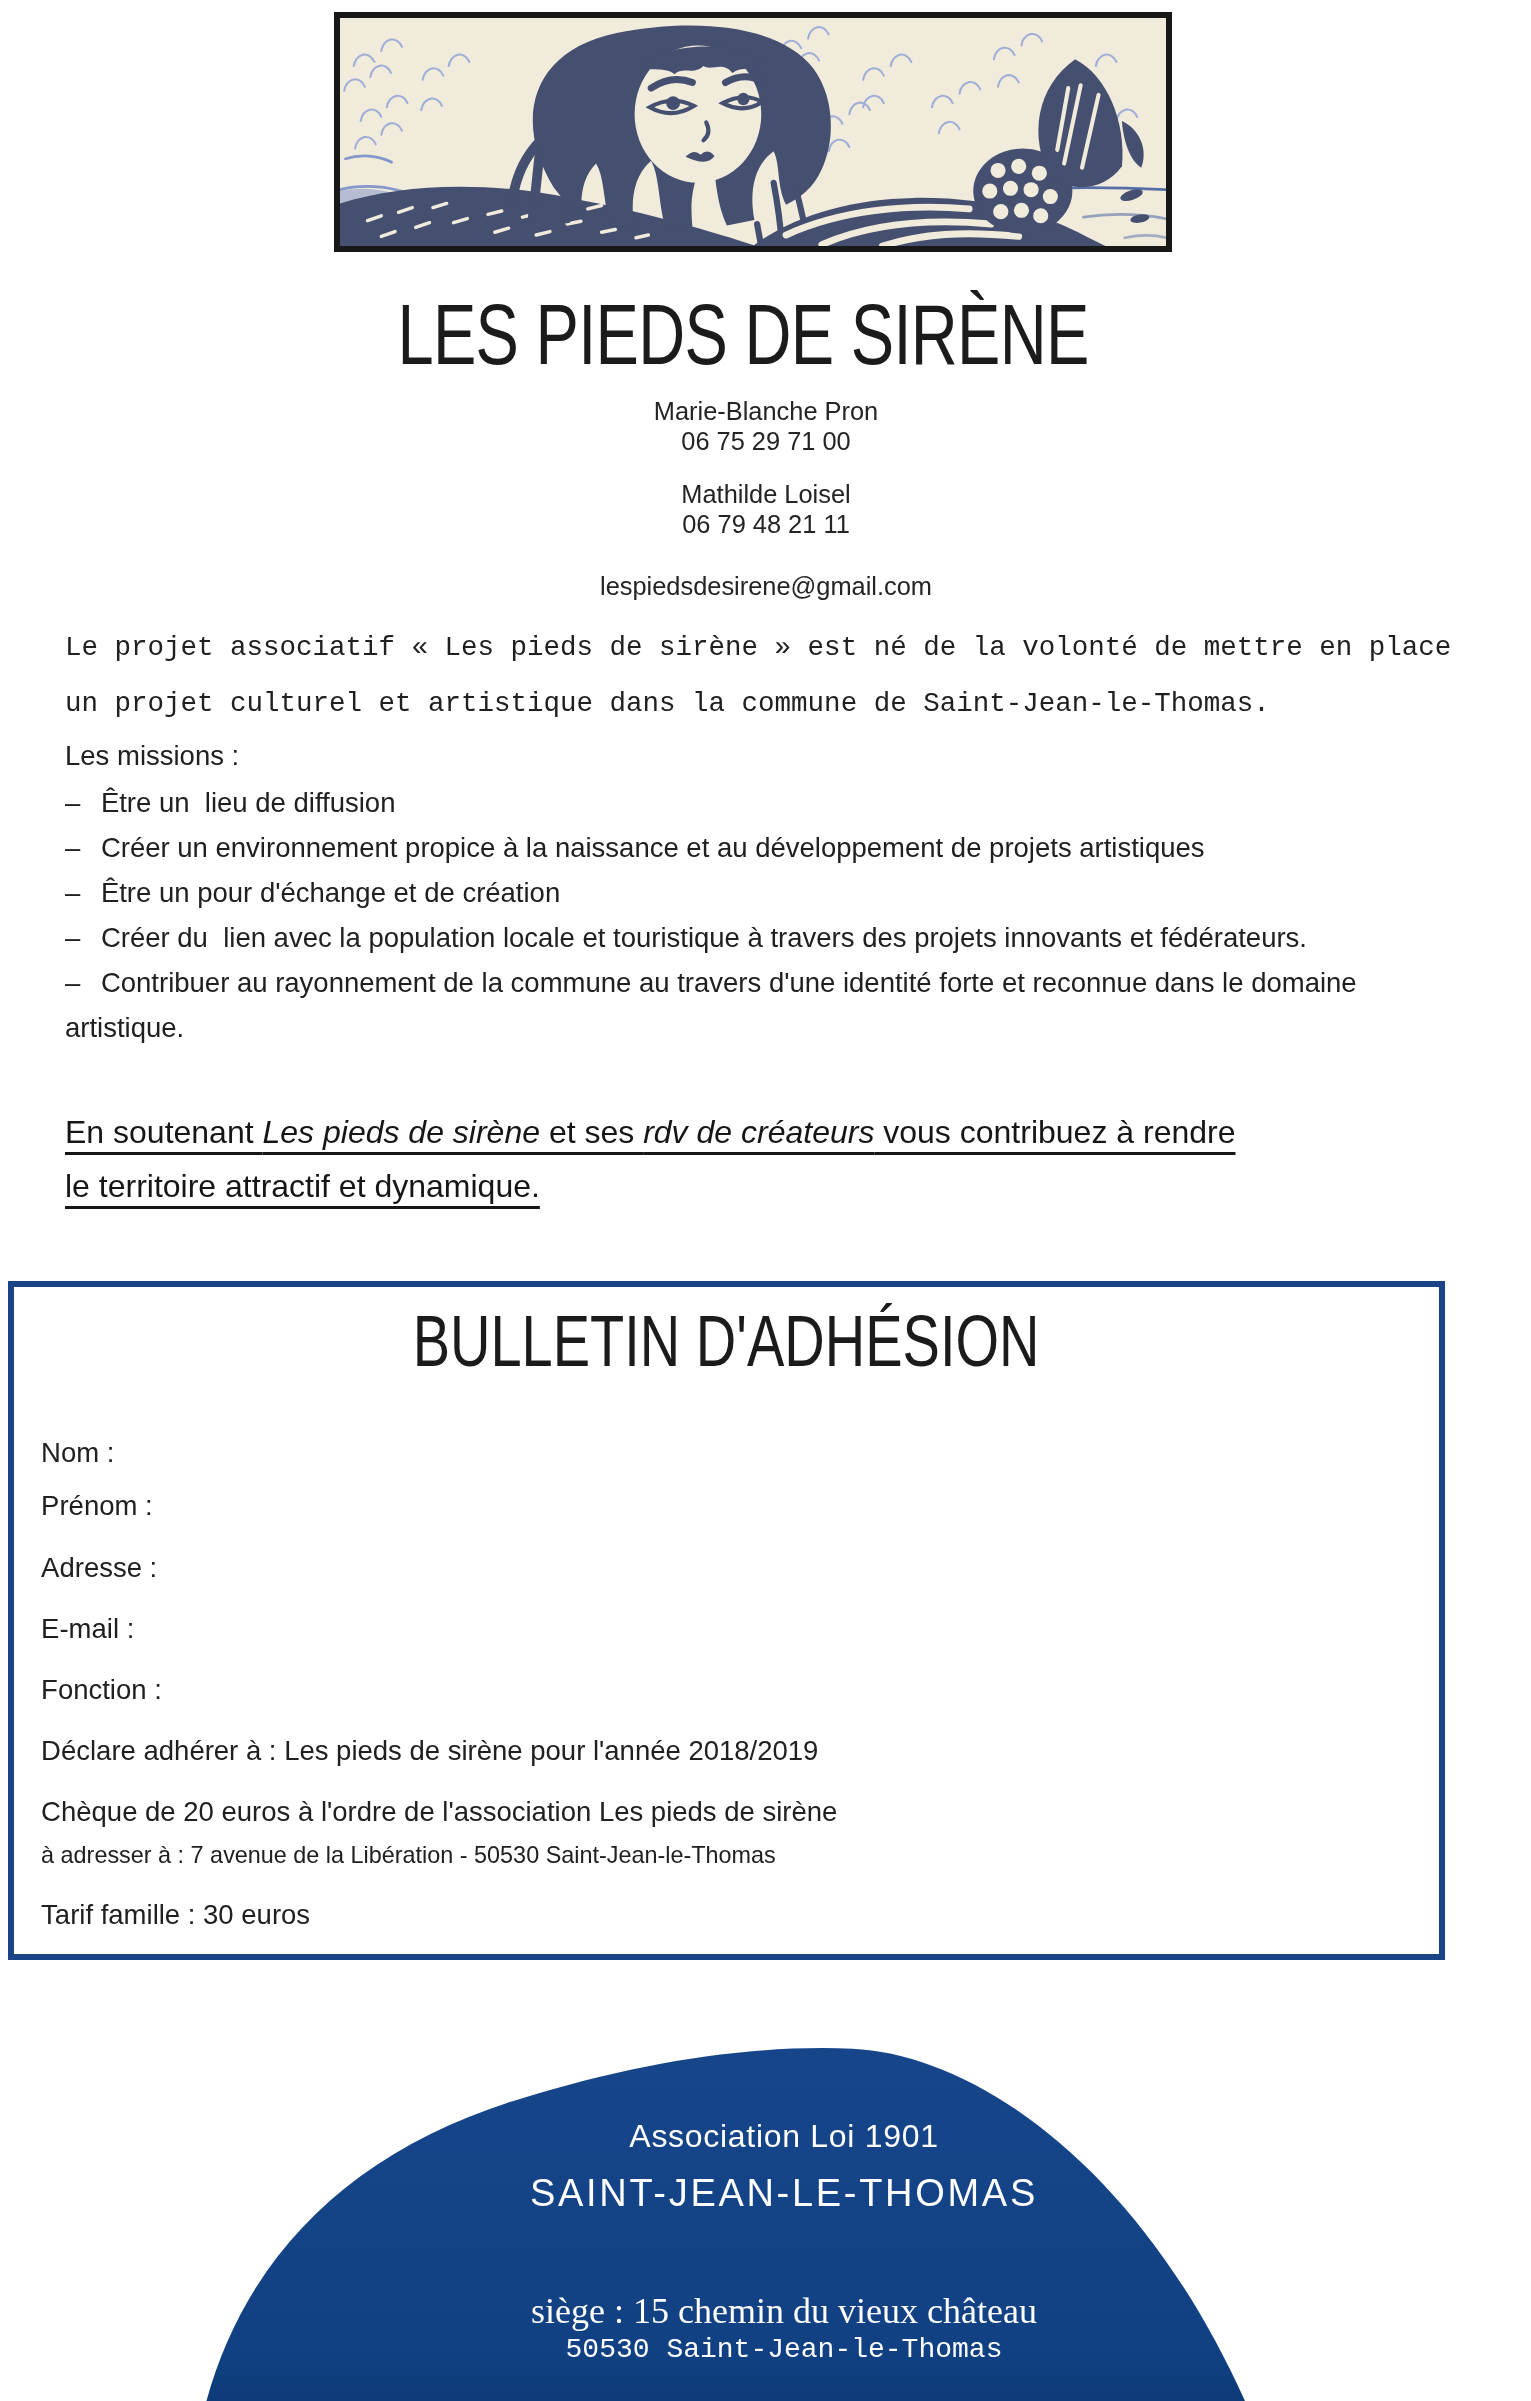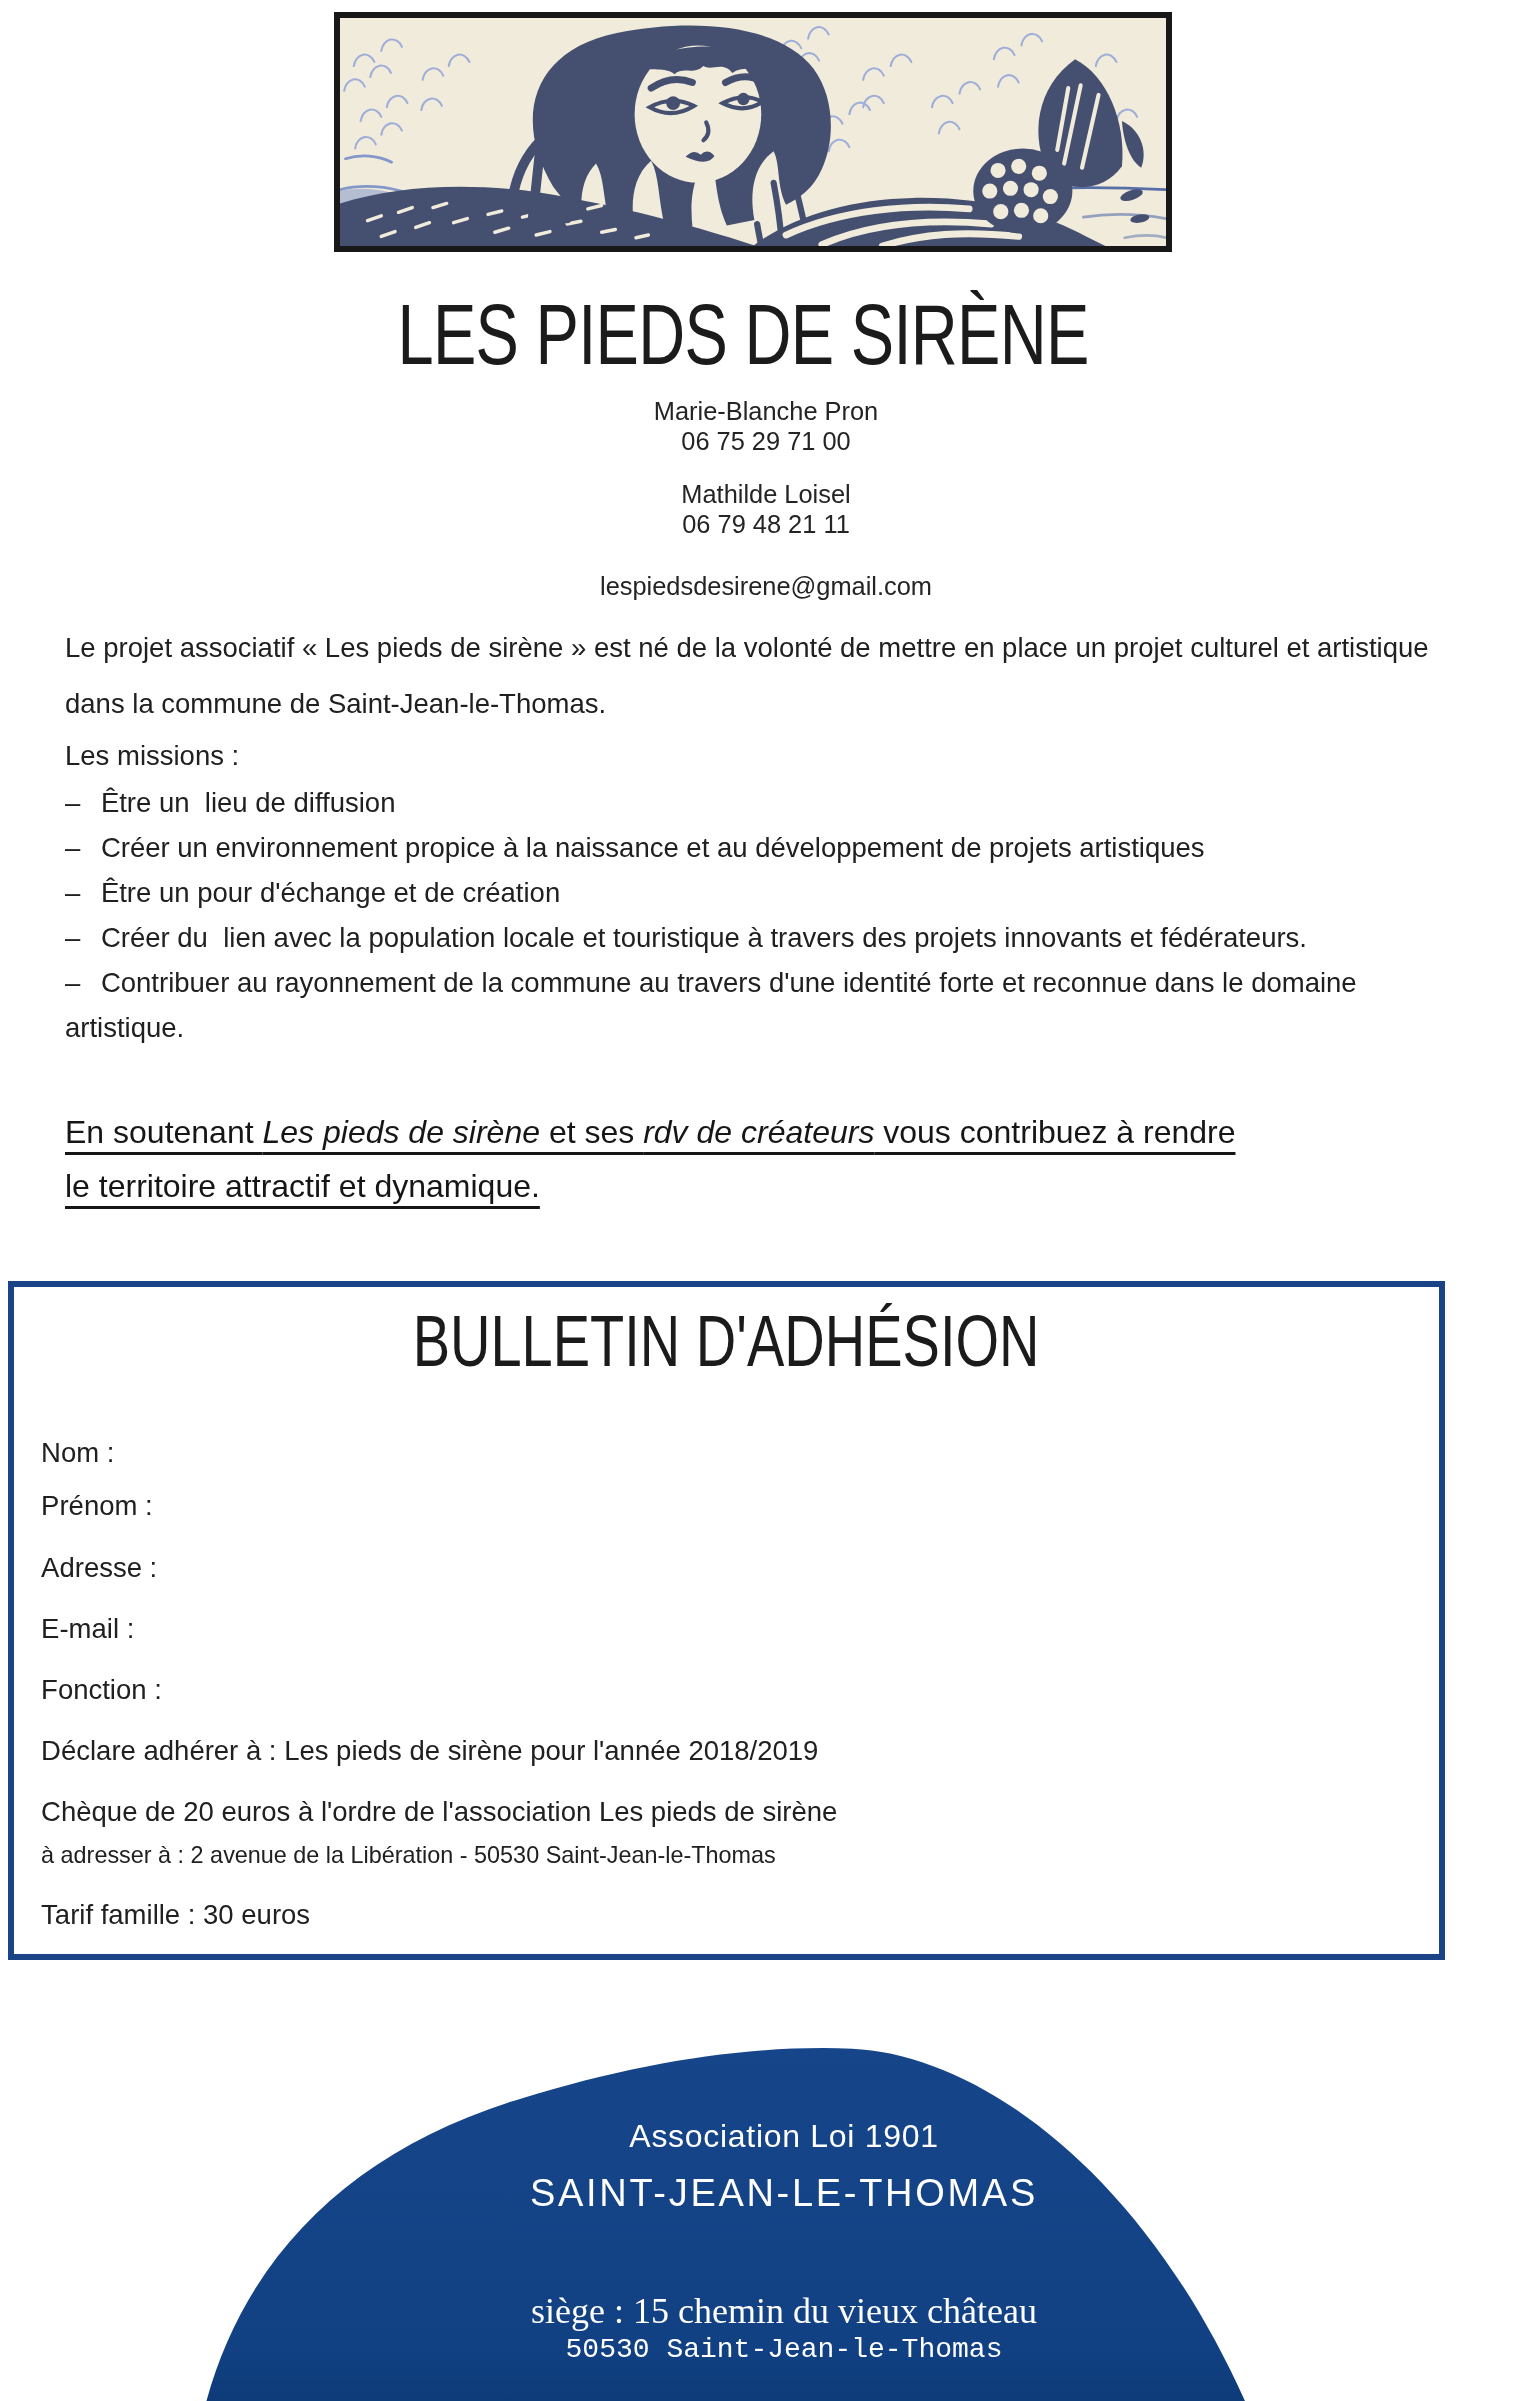--- a/index.html
+++ b/index.html
@@ -24,21 +24,21 @@
     position:absolute;top:397px;left:0;width:1532px;text-align:center;
     font-size:25.4px;line-height:29.5px;color:#242424;
   }
   .contacts .gap{height:24px;}
   .contacts .gap2{height:33px;}
   
   .intro{
     position:absolute;top:620px;left:65px;width:1404px;
     font-size:27.5px;color:#202020;
   }
-  .intro .para{line-height:56px;}
+  .intro .para{line-height:56px;font-family:Liberation Mono, monospace;}
   .missions-label{line-height:48px;}
   .mission{line-height:45px;white-space:pre-wrap;}
   .mission .dash{padding-right:20.6px;}
   
   .highlight{
     position:absolute;top:1105px;left:65px;width:1404px;
     font-size:32px;line-height:54px;color:#161616;
     text-decoration:underline;text-decoration-thickness:3.4px;text-underline-offset:9px;
   }
   .highlight .it{font-style:italic;}
@@ -207,21 +207,21 @@
 
 <div class="form-box">
   <div class="form-title">BULLETIN D'ADHÉSION</div>
   <div class="fline" style="top:150px">Nom :</div>
   <div class="fline" style="top:203px">Prénom :</div>
   <div class="fline" style="top:265px">Adresse :</div>
   <div class="fline" style="top:326px">E-mail :</div>
   <div class="fline" style="top:387px">Fonction :</div>
   <div class="fline" style="top:448px">Déclare adhérer à : Les pieds de sirène pour l'année 2018/2019</div>
   <div class="fline" style="top:509px">Chèque de 20 euros à l'ordre de l'association Les pieds de sirène</div>
-  <div class="fline small" style="top:552px">à adresser à : 2 avenue de la Libération - 50530 Saint-Jean-le-Thomas</div>
+  <div class="fline small" style="top:552px">à adresser à : 7 avenue de la Libération - 50530 Saint-Jean-le-Thomas</div>
   <div class="fline" style="top:612px">Tarif famille : 30 euros</div>
 </div>
 
 <div class="blob-wrap">
   <svg viewBox="0 0 2229 560" preserveAspectRatio="none" aria-hidden="true">
     <defs>
       <linearGradient id="blobg" x1="0" y1="0" x2="0" y2="1">
         <stop offset="0" stop-color="#17458a"></stop>
         <stop offset="0.85" stop-color="#114183"></stop>
         <stop offset="1" stop-color="#0e3b78"></stop>

